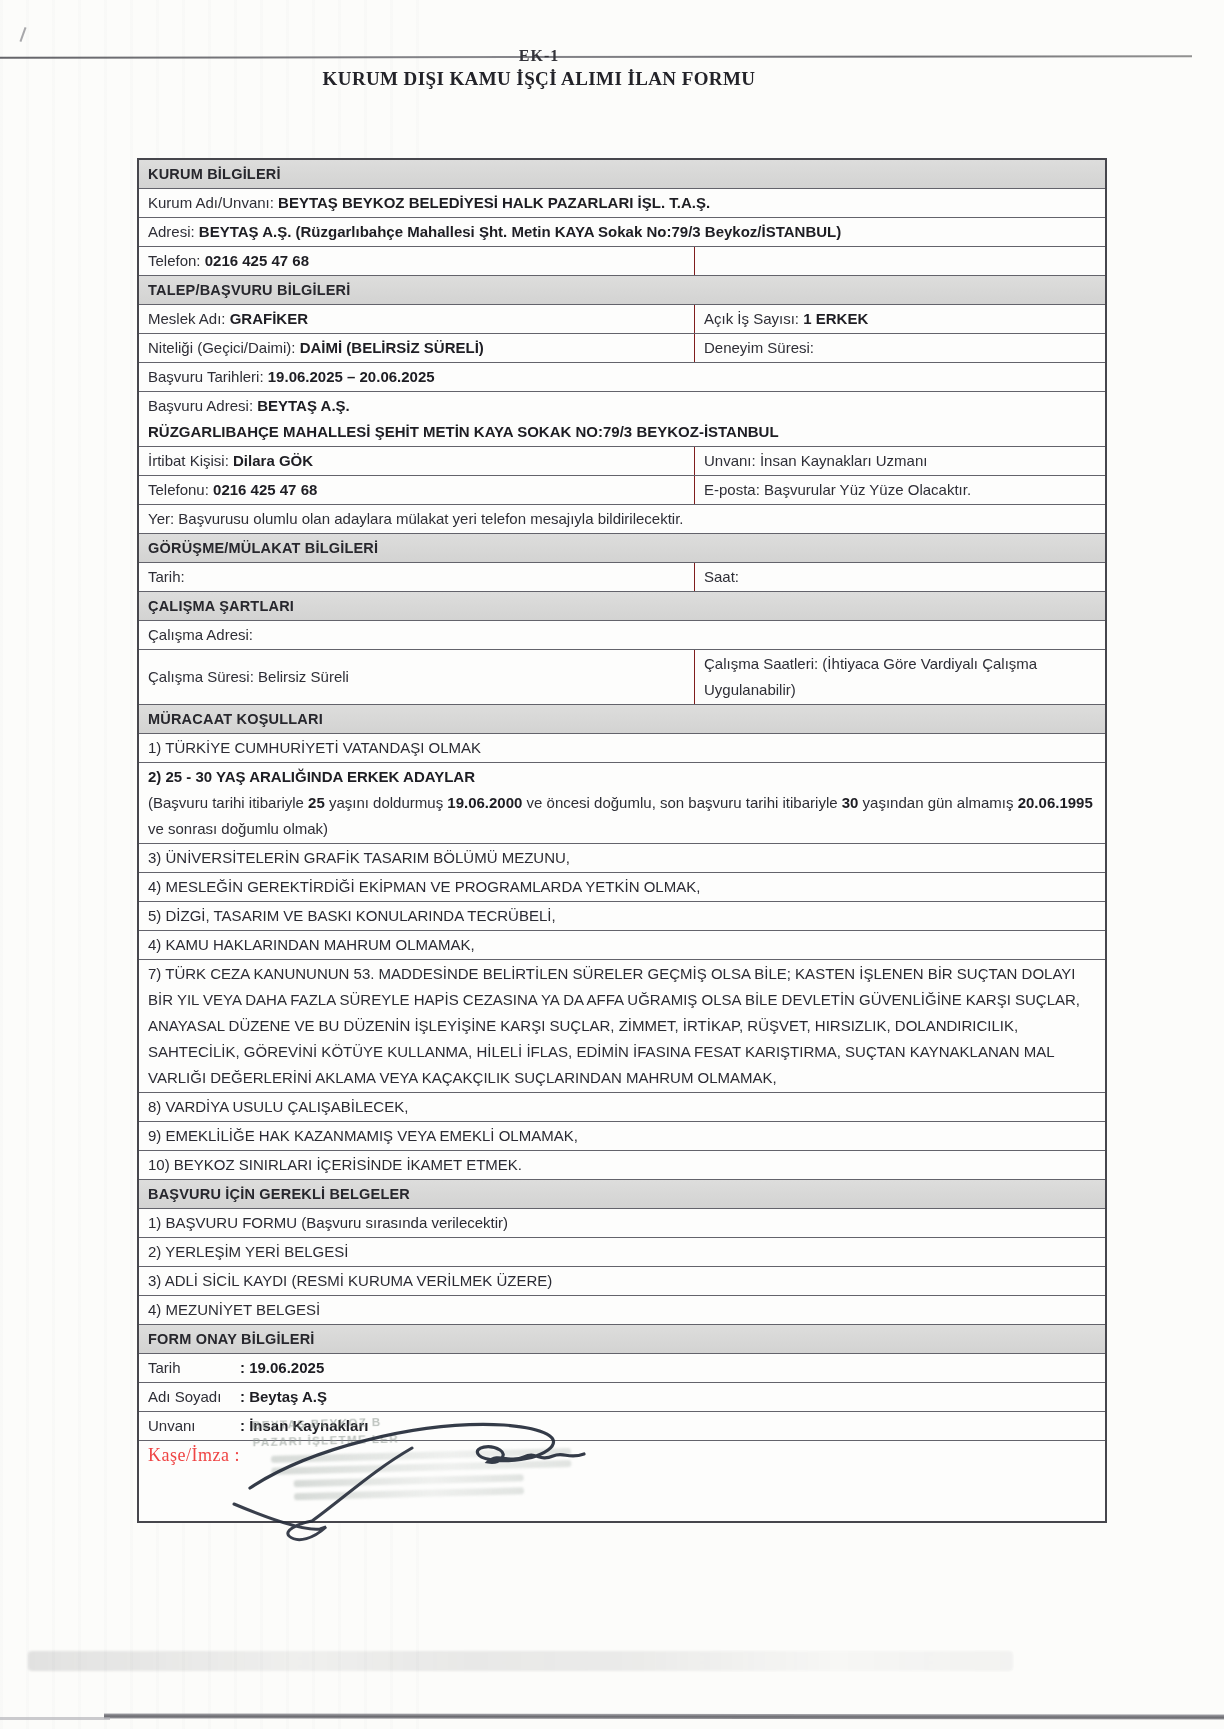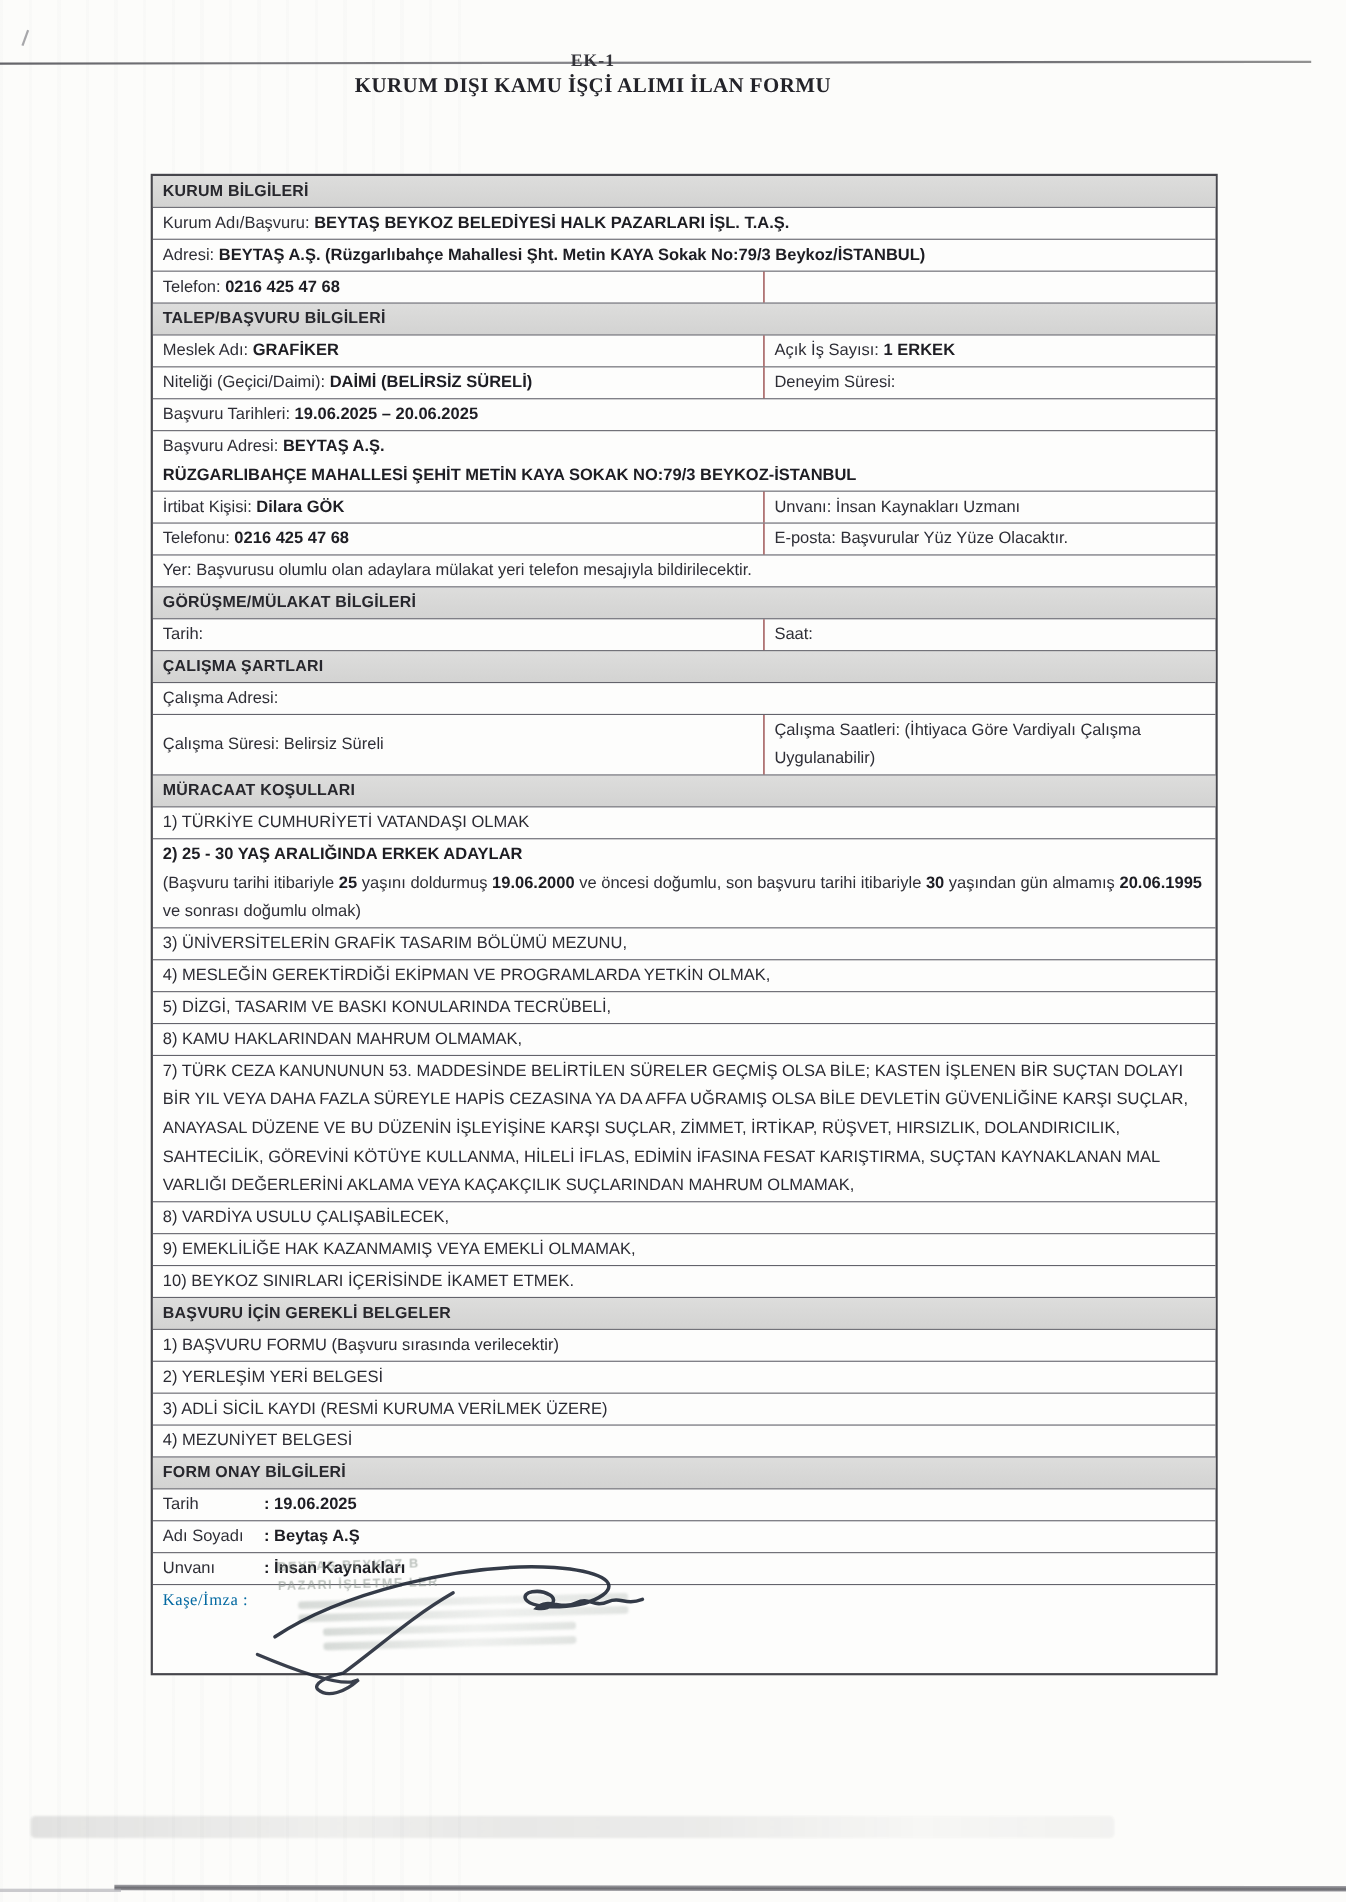--- a/index.html
+++ b/index.html
@@ -46,21 +46,21 @@
   }
   .split{display:flex;padding:0;gap:24px;}
   .split>.c1{width:531px;box-sizing:border-box;padding:1px 9px;}
   .split>.c2{flex:1;border-left:1px solid #7f1d1d;padding:1px 9px;}
   .split>.c1.vcenter{display:flex;align-items:center;}
   .val{font-weight:bold;color:#1d1d23;}
   .b{font-weight:bold;color:#1d1d23;}
   .upper{color:#2b2b33;}
   .note{color:#2e2e36;}
   .kase-row{height:78px;position:relative;font-family:"Liberation Serif",serif;}
-  .kase-label{font-size:15px;color:#0369a1;letter-spacing:.5px;}
+  .kase-label{font-size:18px;color:#ef4444;letter-spacing:.5px;}
   .onay-lbl{display:inline-block;width:92px;}
   
   .stamp{
     position:absolute;top:1413px;left:253px;width:330px;
     transform:rotate(-1.5deg);
     font-size:11.5px;font-weight:bold;letter-spacing:1.4px;line-height:17px;
     color:#8a948d;opacity:.55;filter:blur(.4px);
     pointer-events:none;
   }
   .stamp-bar{height:7px;margin:5px 12px 0 18px;border-radius:3px;
@@ -91,21 +91,21 @@
 <div class="corner-tick"></div>
 
 <div class="doc-header">
   <div class="ek-tag">EK-1</div>
   <div class="doc-title">KURUM DIŞI KAMU İŞÇİ ALIMI İLAN FORMU</div>
 </div>
 
 <div class="form-table">
 
   <div class="row sec-h first">KURUM BİLGİLERİ</div>
-  <div class="row"><span>Kurum Adı/Başvuru: </span><span class="val">BEYTAŞ BEYKOZ BELEDİYESİ HALK PAZARLARI İŞL. T.A.Ş.</span></div>
+  <div class="row"><span>Kurum Adı/Unvanı: </span><span class="val">BEYTAŞ BEYKOZ BELEDİYESİ HALK PAZARLARI İŞL. T.A.Ş.</span></div>
   <div class="row"><span>Adresi: </span><span class="val">BEYTAŞ A.Ş. (Rüzgarlıbahçe Mahallesi Şht. Metin KAYA Sokak No:79/3 Beykoz/İSTANBUL)</span></div>
   <div class="row split">
     <div class="c1"><span>Telefon: </span><span class="val">0216 425 47 68</span></div>
     <div class="c2"></div>
   </div>
 
   <div class="row sec-h">TALEP/BAŞVURU BİLGİLERİ</div>
   <div class="row split">
     <div class="c1"><span>Meslek Adı: </span><span class="val">GRAFİKER</span></div>
     <div class="c2"><span>Açık İş Sayısı: </span><span class="val">1 ERKEK</span></div>
@@ -144,21 +144,21 @@
 
   <div class="row sec-h">MÜRACAAT KOŞULLARI</div>
   <div class="row upper">1) TÜRKİYE CUMHURİYETİ VATANDAŞI OLMAK</div>
   <div class="row">
     <div class="b">2) 25 - 30 YAŞ ARALIĞINDA ERKEK ADAYLAR</div>
     <div class="note"><span>(Başvuru tarihi itibariyle </span><span class="b">25</span><span> yaşını doldurmuş </span><span class="b">19.06.2000</span><span> ve öncesi doğumlu, son başvuru tarihi itibariyle </span><span class="b">30</span><span> yaşından gün almamış </span><span class="b">20.06.1995</span><span> ve sonrası doğumlu olmak)</span></div>
   </div>
   <div class="row upper">3) ÜNİVERSİTELERİN GRAFİK TASARIM BÖLÜMÜ MEZUNU,</div>
   <div class="row upper">4) MESLEĞİN GEREKTİRDİĞİ EKİPMAN VE PROGRAMLARDA YETKİN OLMAK,</div>
   <div class="row upper">5) DİZGİ, TASARIM VE BASKI KONULARINDA TECRÜBELİ,</div>
-  <div class="row upper">8) KAMU HAKLARINDAN MAHRUM OLMAMAK,</div>
+  <div class="row upper">4) KAMU HAKLARINDAN MAHRUM OLMAMAK,</div>
   <div class="row upper">7) TÜRK CEZA KANUNUNUN 53. MADDESİNDE BELİRTİLEN SÜRELER GEÇMİŞ OLSA BİLE; KASTEN İŞLENEN BİR SUÇTAN DOLAYI BİR YIL VEYA DAHA FAZLA SÜREYLE HAPİS CEZASINA YA DA AFFA UĞRAMIŞ OLSA BİLE DEVLETİN GÜVENLİĞİNE KARŞI SUÇLAR, ANAYASAL DÜZENE VE BU DÜZENİN İŞLEYİŞİNE KARŞI SUÇLAR, ZİMMET, İRTİKAP, RÜŞVET, HIRSIZLIK, DOLANDIRICILIK, SAHTECİLİK, GÖREVİNİ KÖTÜYE KULLANMA, HİLELİ İFLAS, EDİMİN İFASINA FESAT KARIŞTIRMA, SUÇTAN KAYNAKLANAN MAL VARLIĞI DEĞERLERİNİ AKLAMA VEYA KAÇAKÇILIK SUÇLARINDAN MAHRUM OLMAMAK,</div>
   <div class="row upper">8) VARDİYA USULU ÇALIŞABİLECEK,</div>
   <div class="row upper">9) EMEKLİLİĞE HAK KAZANMAMIŞ VEYA EMEKLİ OLMAMAK,</div>
   <div class="row upper">10) BEYKOZ SINIRLARI İÇERİSİNDE İKAMET ETMEK.</div>
 
   <div class="row sec-h">BAŞVURU İÇİN GEREKLİ BELGELER</div>
   <div class="row upper">1) BAŞVURU FORMU (Başvuru sırasında verilecektir)</div>
   <div class="row upper">2) YERLEŞİM YERİ BELGESİ</div>
   <div class="row upper">3) ADLİ SİCİL KAYDI (RESMİ KURUMA VERİLMEK ÜZERE)</div>
   <div class="row upper">4) MEZUNİYET BELGESİ</div>

